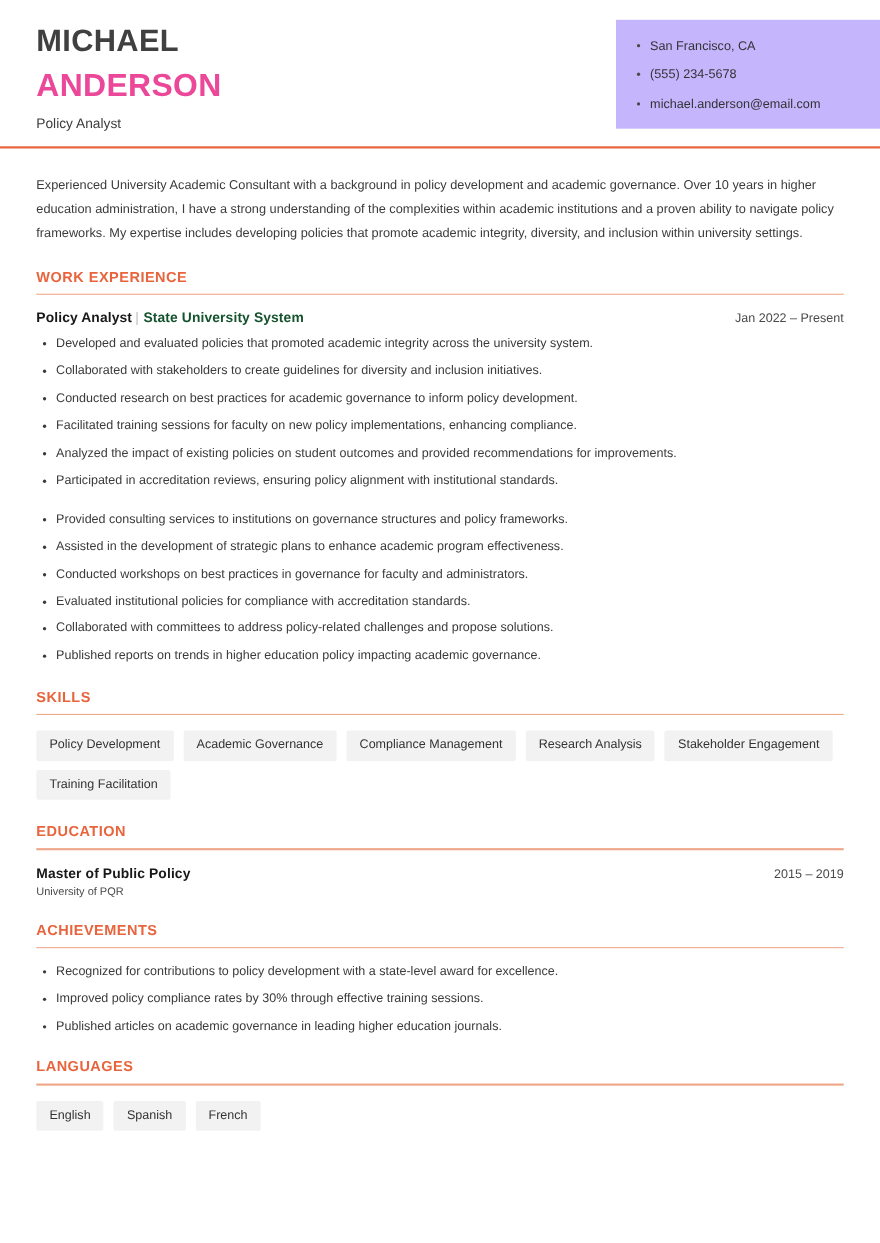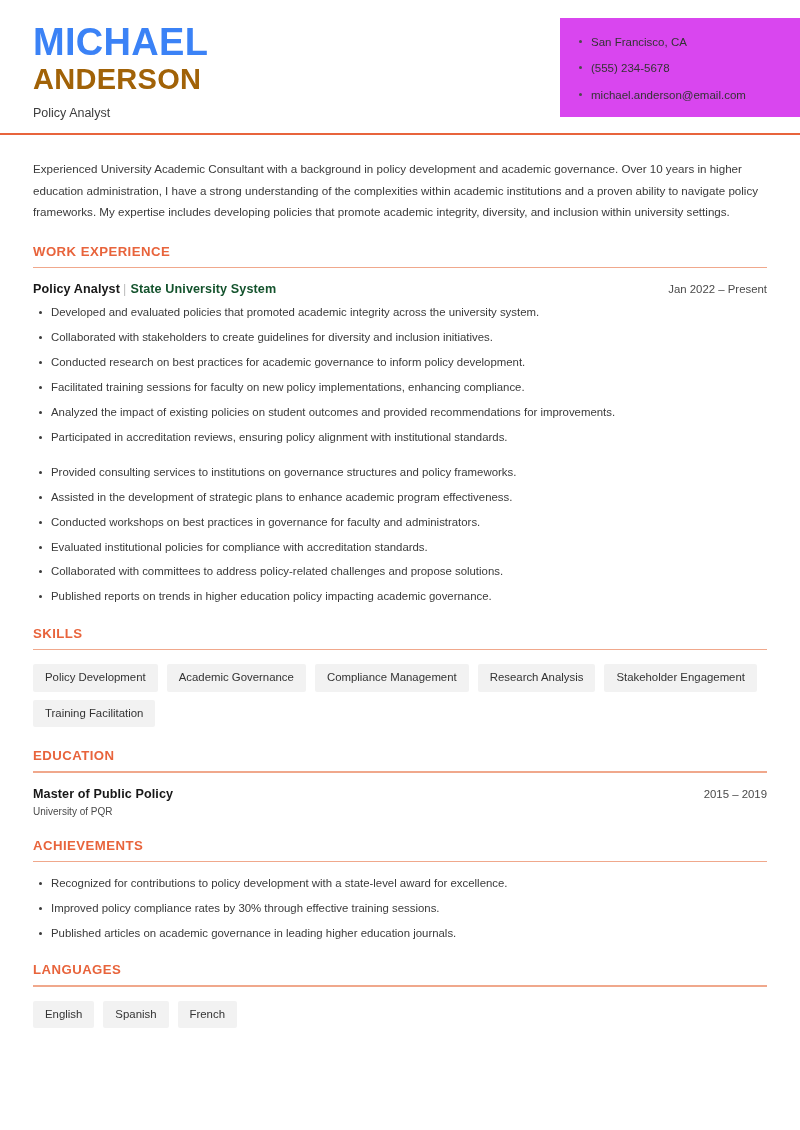--- a/index.html
+++ b/index.html
@@ -31,45 +31,45 @@
     align-items: flex-start;
     justify-content: space-between;
     padding: 0;
     height: 133px;
     box-sizing: border-box;
   }
   .header-left {
     padding: 22px 0 0 33px;
   }
   .name-line1 {
-    font-size: 38px;
+    font-size: 28px;
     font-weight: bold;
     letter-spacing: 0.3px;
     line-height: 1.07;
-    color: #3b82f6;
+    color: #404040;
     text-transform: uppercase;
   }
   .name-line2 {
     font-size: 29px;
     font-weight: bold;
     letter-spacing: 0.3px;
     line-height: 1.07;
-    color: #a16207;
+    color: #ec4899;
     text-transform: uppercase;
-    margin-top: 1px;
+    margin-top: 11px;
   }
   .job-title {
     margin-top: 11px;
     font-size: 12.5px;
     color: #3d3d3d;
     font-weight: normal;
   }
 
   .contact-box {
-    background: #d946ef;
+    background: #c4b5fd;
     width: 240px;
     min-height: 98px;
     box-sizing: border-box;
     padding: 17px 16px 15px 18px;
     margin-top: 18px;
   }
   .contact-list {
     list-style: none;
     margin: 0;
     padding: 0;

